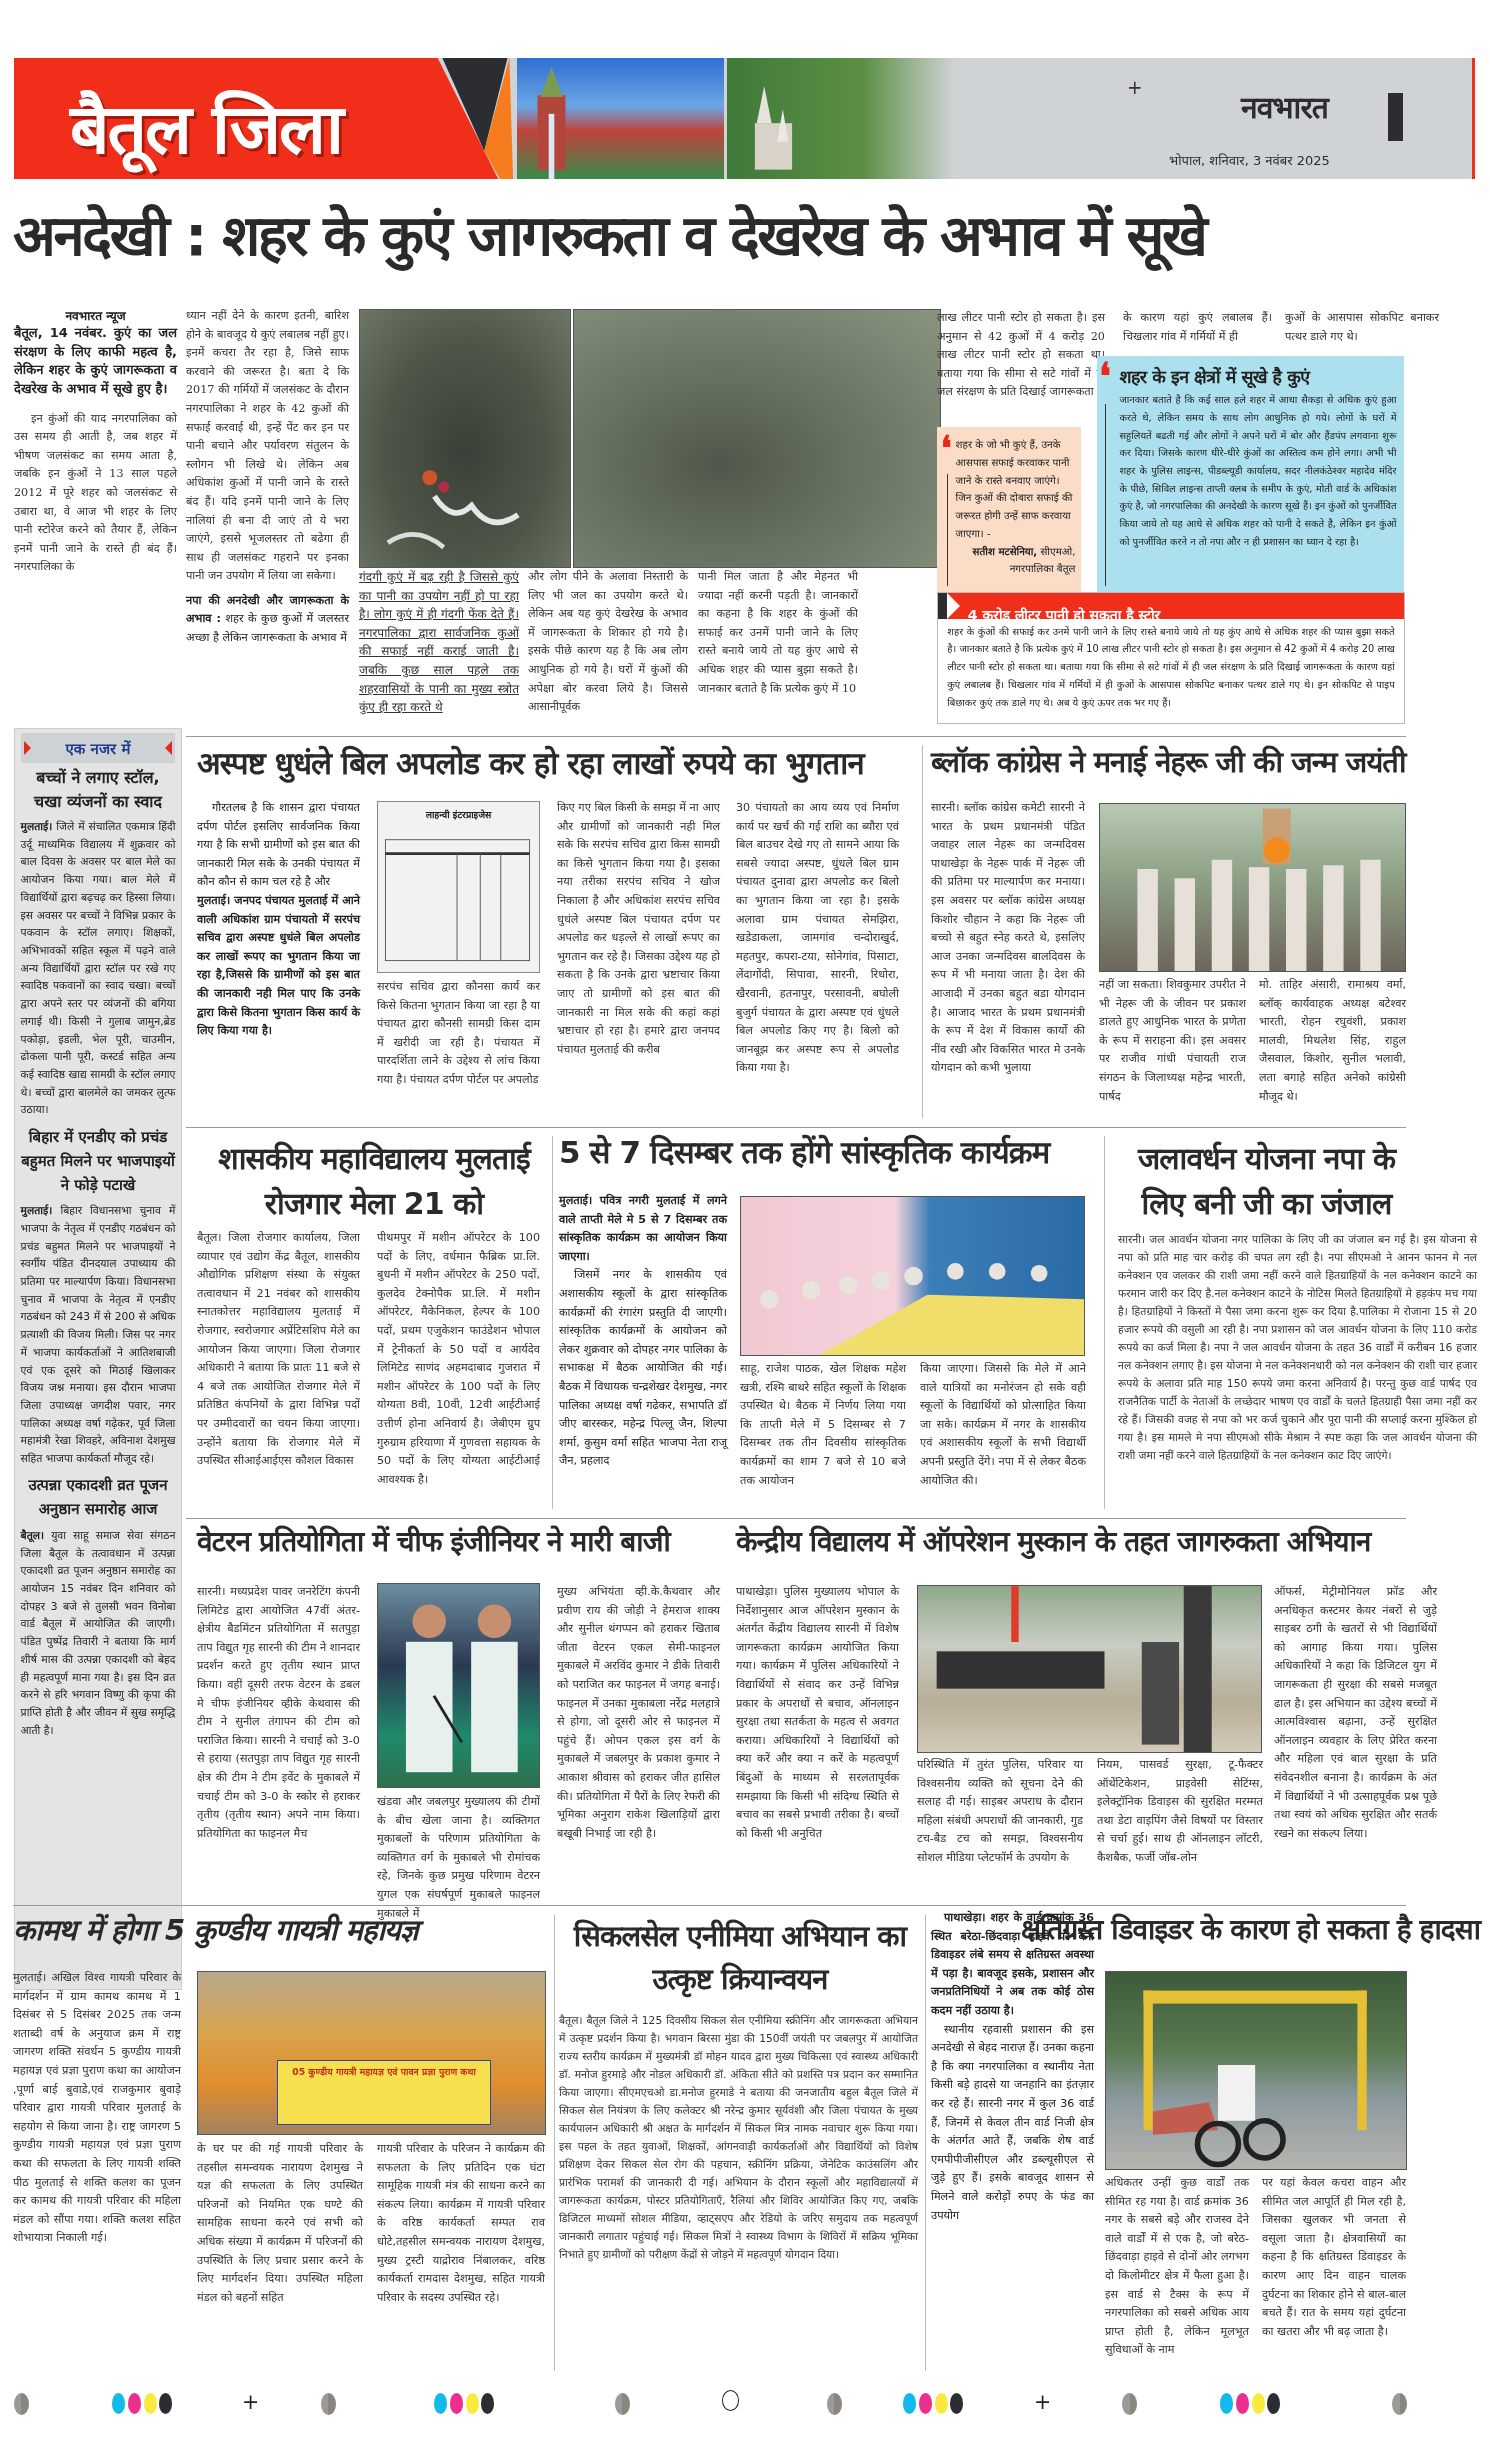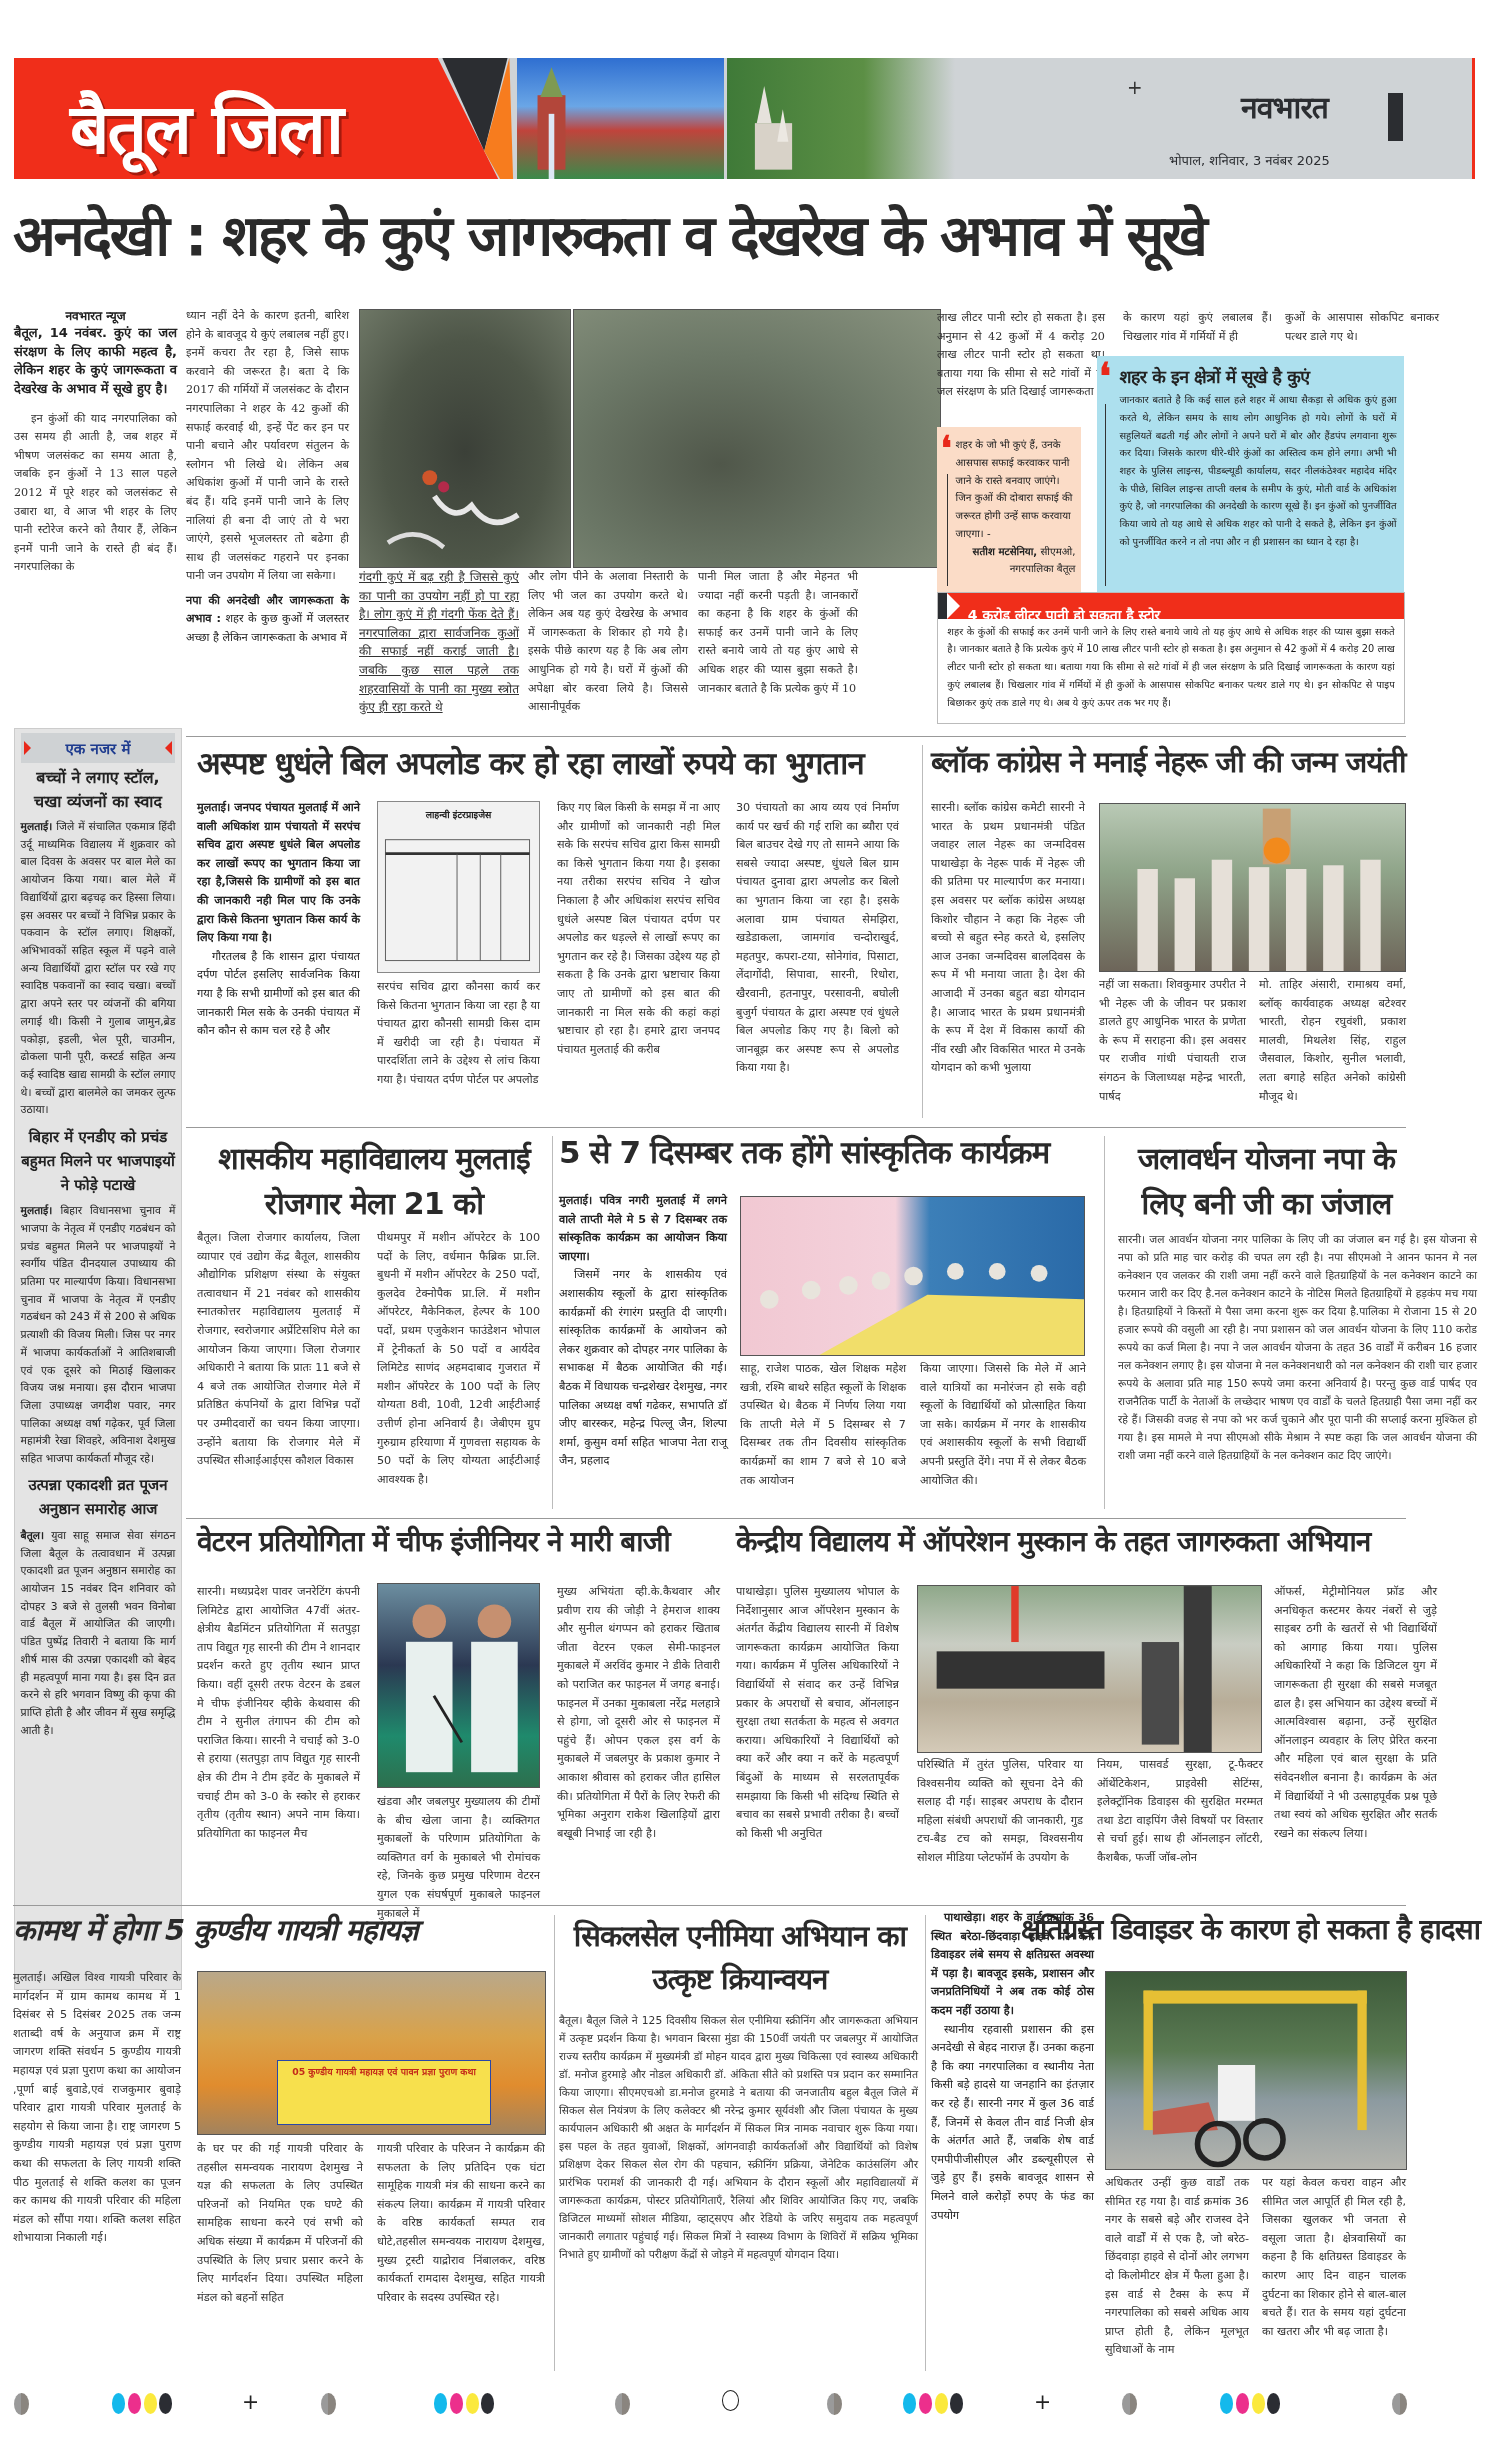--- a/index.html
+++ b/index.html
@@ -135,22 +135,22 @@
     <div style="text-align:center;font-family:'DejaVu Sans',sans-serif;font-weight:bold;font-size:15px;line-height:24px;margin:5.6px 0;">उत्पन्ना एकादशी व्रत पूजन अनुष्ठान समारोह आज</div>
     <div style="font-size:10.7px;line-height:17.7px;text-align:justify;font-family:'DejaVu Sans',sans-serif;">
       <b>बैतूल।</b>
       <span>युवा साहू समाज सेवा संगठन जिला बैतूल के तत्वावधान में उत्पन्ना एकादशी व्रत पूजन अनुष्ठान समारोह का आयोजन 15 नवंबर दिन शनिवार को दोपहर 3 बजे से तुलसी भवन विनोबा वार्ड बैतूल में आयोजित की जाएगी। पंडित पुष्पेंद्र तिवारी ने बताया कि मार्ग शीर्ष मास की उत्पन्ना एकादशी को बेहद ही महत्वपूर्ण माना गया है। इस दिन व्रत करने से हरि भगवान विष्णु की कृपा की प्राप्ति होती है और जीवन में सुख समृद्धि आती है।</span>
     </div>
   </div>
 </div>
 
 <div class="abs hl" style="left:197px;top:747px;width:726px;font-size:31px;">अस्पष्ट धुधंले बिल अपलोड कर हो रहा लाखों रुपये का भुगतान</div>
 <div class="abs" style="left:197px;top:799px;width:163px;font-family:'DejaVu Sans',sans-serif;font-size:11.2px;line-height:18.6px;text-align:justify;">
+  <div style="text-indent:15px;">गौरतलब है कि शासन द्वारा पंचायत दर्पण पोर्टल इसलिए सार्वजनिक किया गया है कि सभी ग्रामीणों को इस बात की जानकारी मिल सके के उनकी पंचायत में कौन कौन से काम चल रहे है और</div>
   <div style="font-weight:bold;">मुलताई। जनपद पंचायत मुलताई में आने वाली अधिकांश ग्राम पंचायतो में सरपंच सचिव द्वारा अस्पष्ट धुधंले बिल अपलोड कर लाखों रूपए का भुगतान किया जा रहा है,जिससे कि ग्रामीणों को इस बात की जानकारी नही मिल पाए कि उनके द्वारा किसे कितना भुगतान किस कार्य के लिए किया गया है।</div>
-  <div style="text-indent:15px;">गौरतलब है कि शासन द्वारा पंचायत दर्पण पोर्टल इसलिए सार्वजनिक किया गया है कि सभी ग्रामीणों को इस बात की जानकारी मिल सके के उनकी पंचायत में कौन कौन से काम चल रहे है और</div>
 </div>
 <div class="abs photo" style="left:377px;top:801px;width:163px;height:172px;background:#f2f2f2;border:1.9px solid #888;">
   <div style="text-align:center;font-size:9.3px;font-weight:bold;margin-top:5.6px;">लाहन्वी इंटरप्राइजेस</div>
   <svg width="159" height="149" viewBox="0 0 171 160">
       <rect x="8" y="20" width="155" height="130" fill="none" stroke="#555"></rect>
       <line x1="8" y1="35" x2="163" y2="35" stroke="#333" stroke-width="3"></line>
       <line x1="85" y1="35" x2="85" y2="150" stroke="#555"></line>
       <line x1="110" y1="35" x2="110" y2="150" stroke="#555"></line>
       <line x1="132" y1="35" x2="132" y2="150" stroke="#555"></line>
     </svg>

